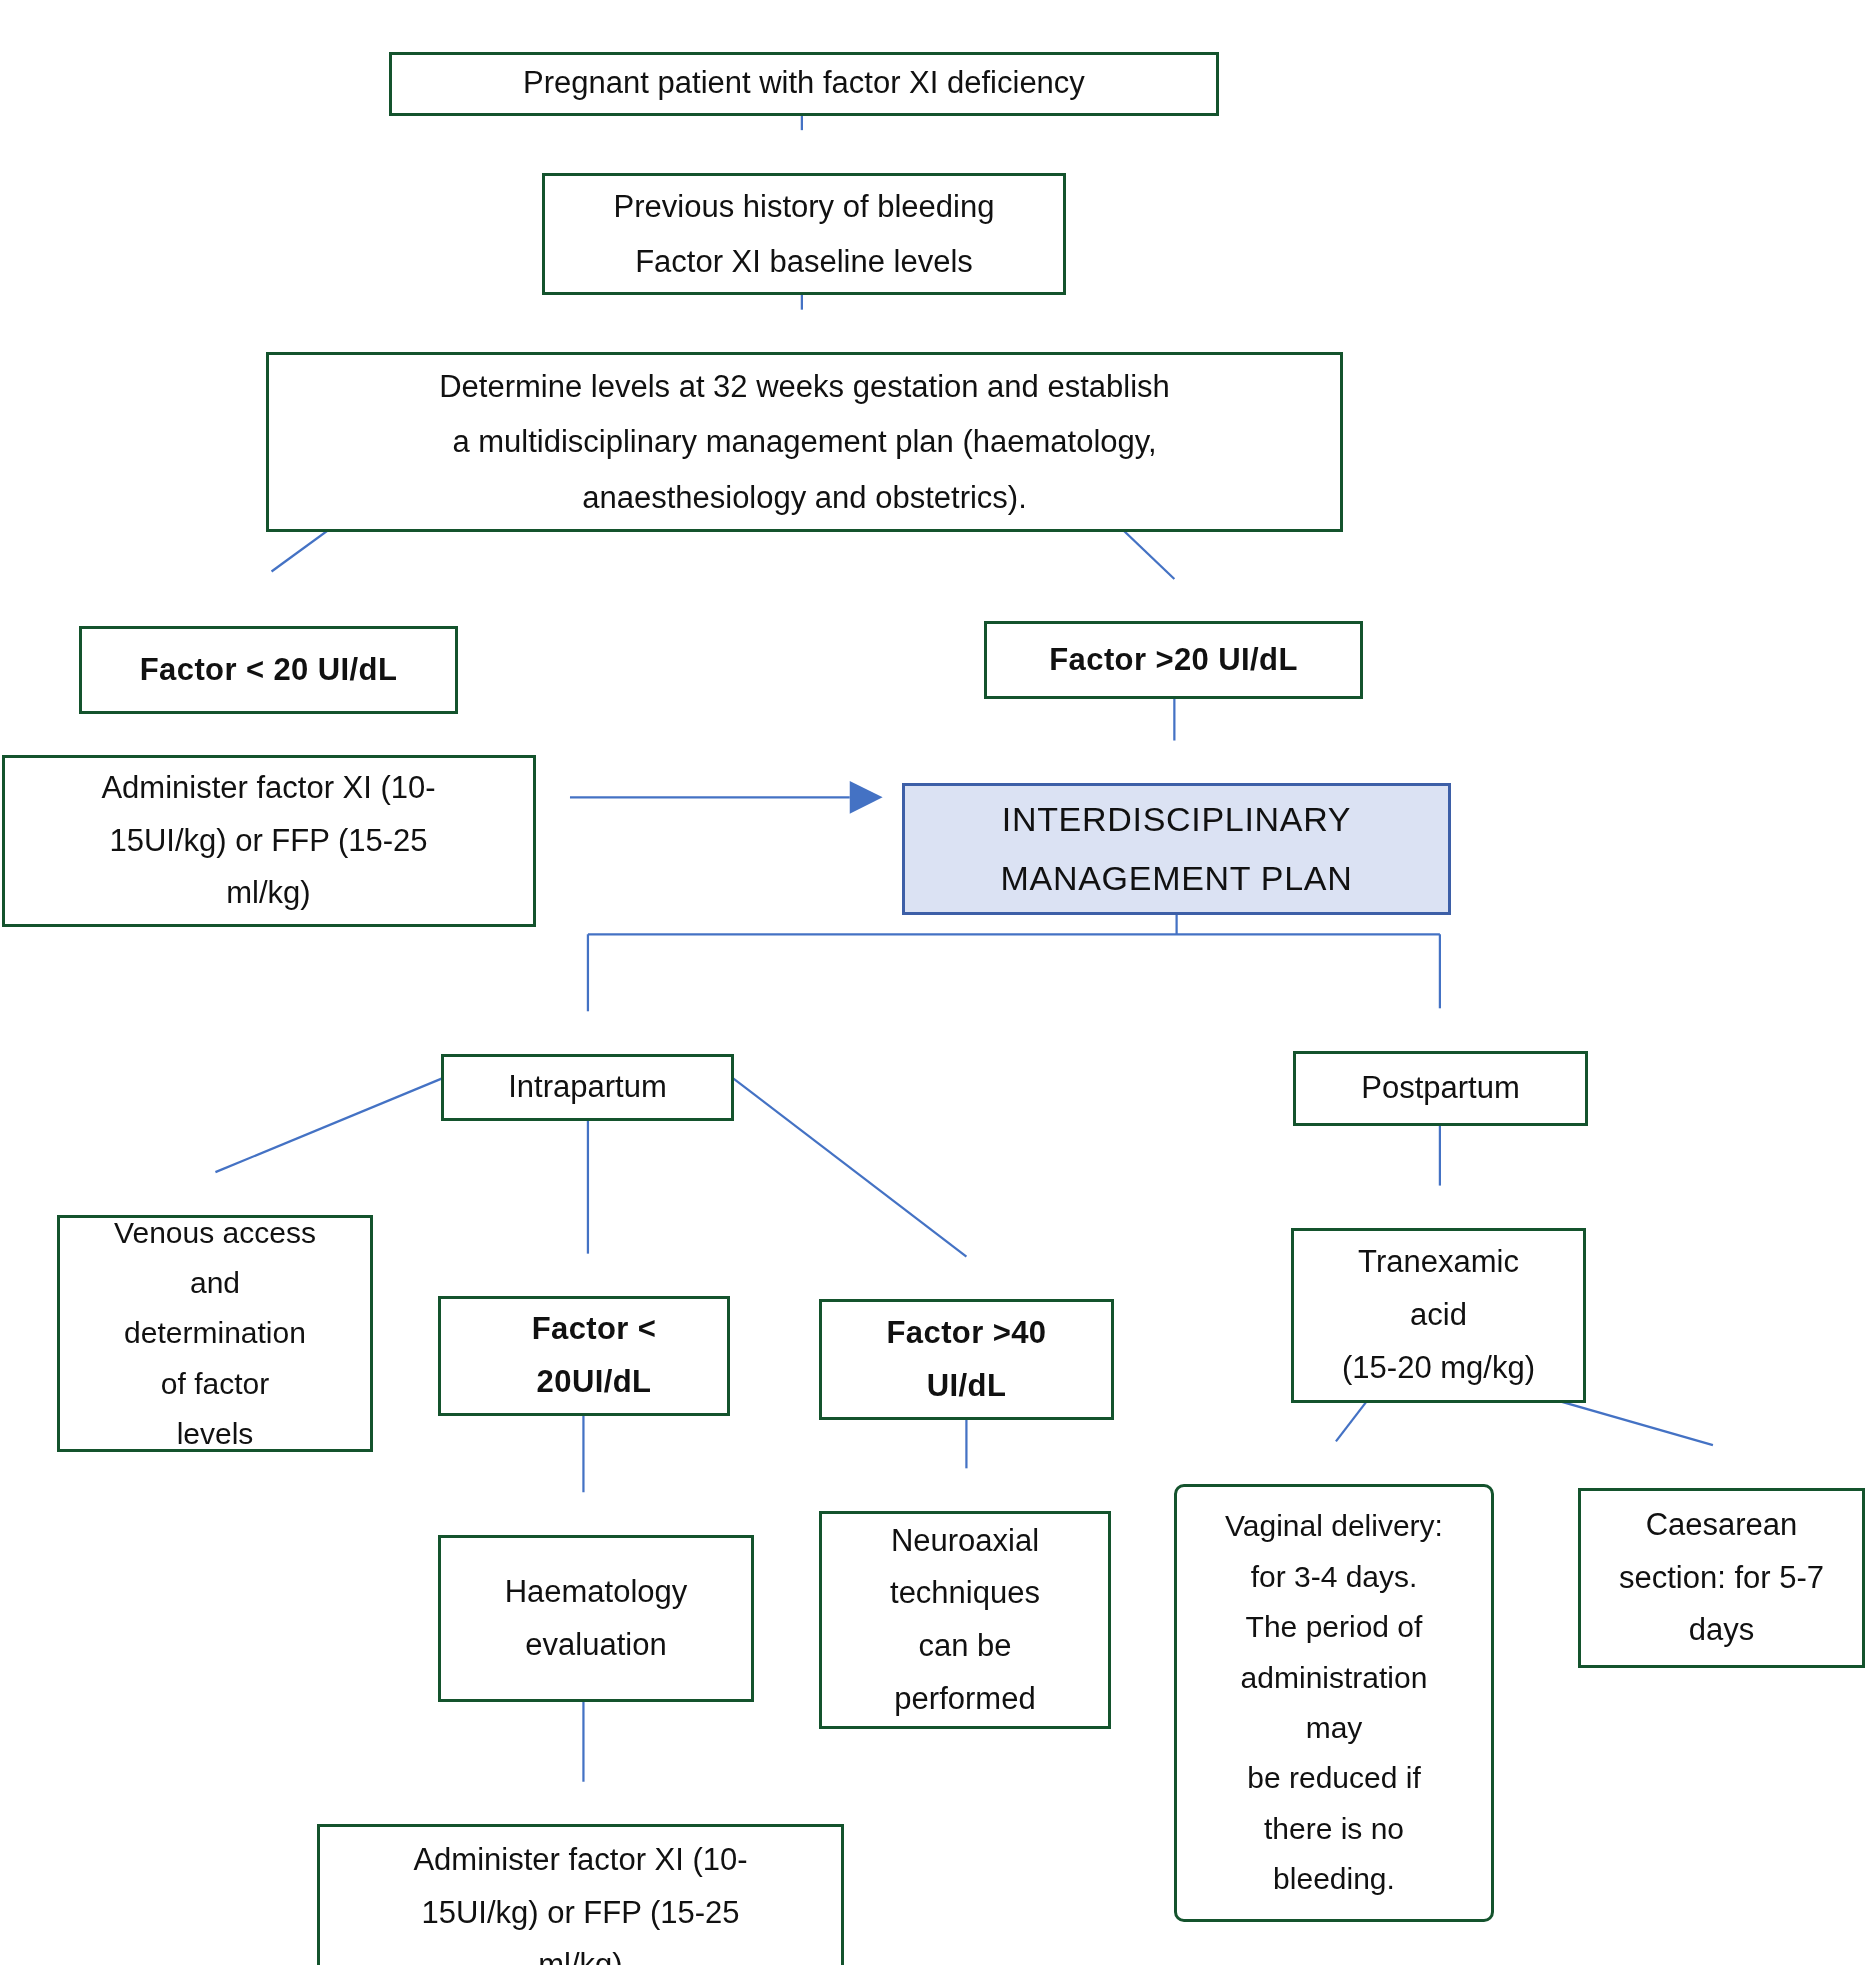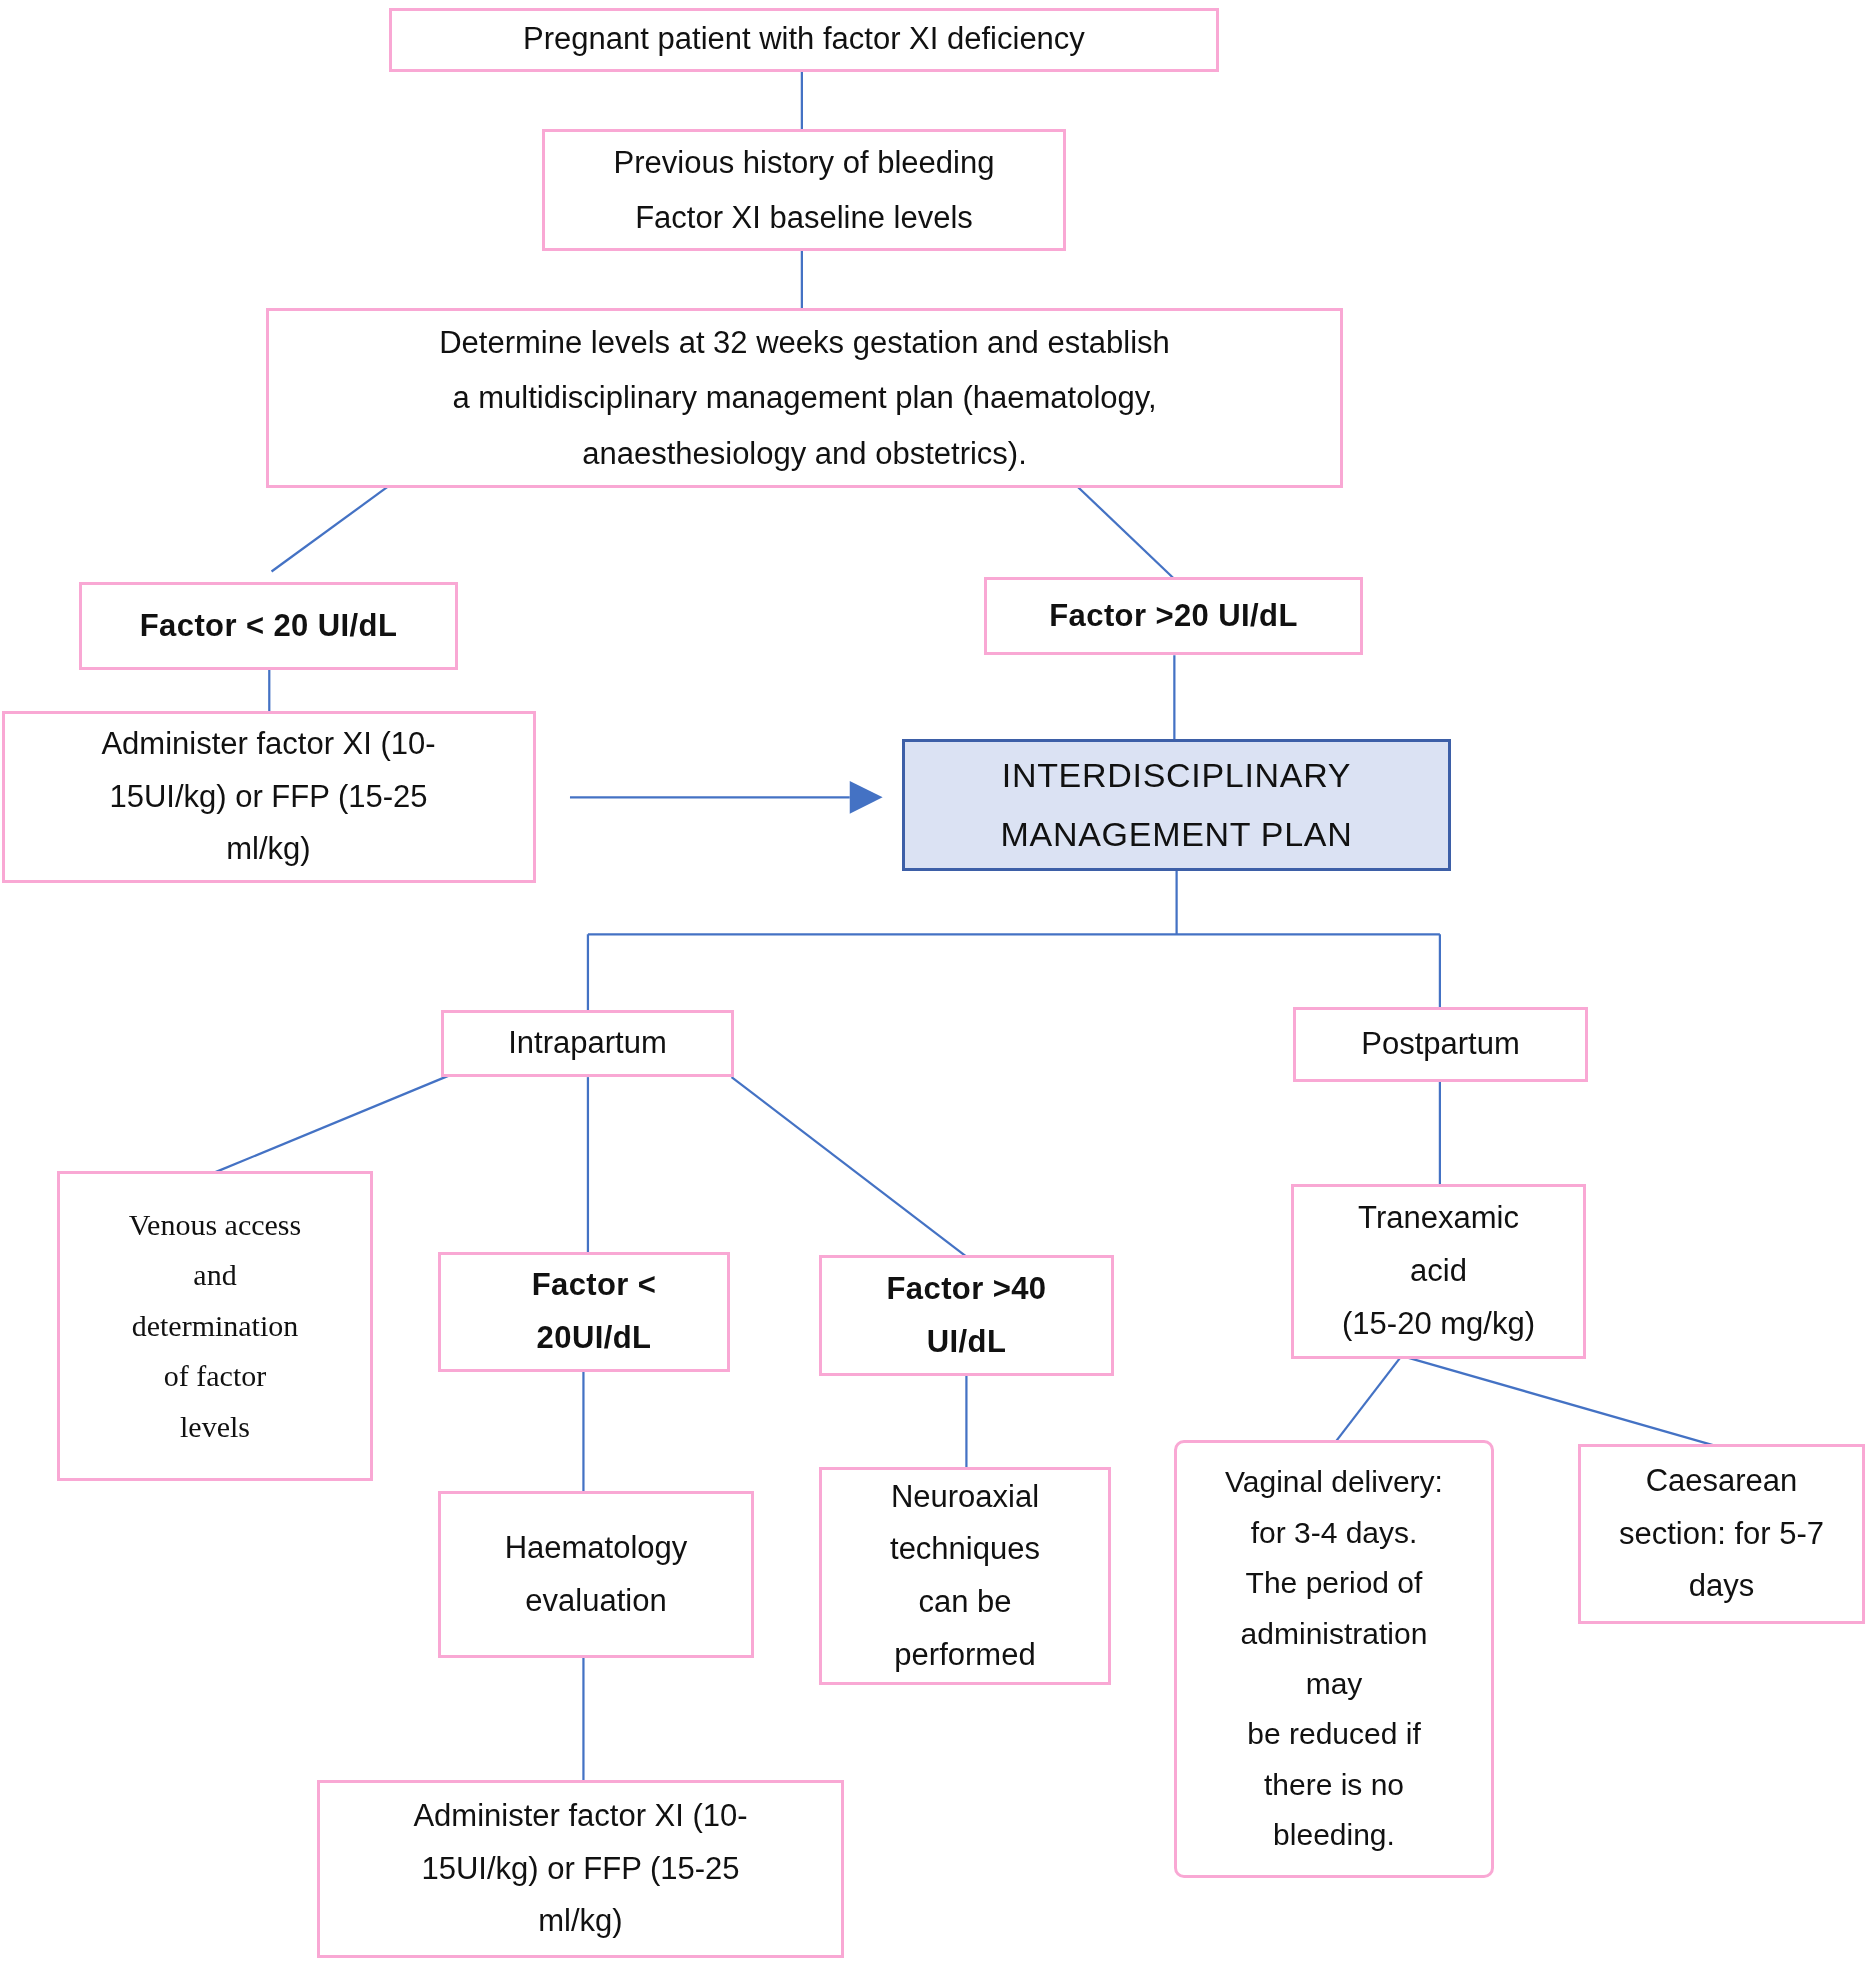--- a/index.html
+++ b/index.html
@@ -13,30 +13,31 @@
   }
   #wires {
     position: absolute;
     left: 0; top: 0;
     width: 1870px; height: 1965px;
     z-index: 0;
   }
   .node {
     position: absolute;
     box-sizing: border-box;
-    border: 3px solid #f9a8d4;
+    border: 3px solid #14532d;
     background: #ffffff;
     display: flex;
     align-items: center;
     justify-content: center;
     text-align: center;
     white-space: pre-line;
     font-size: 31px;
     line-height: 1.7;
     z-index: 1;
+    margin-top: 44px;
   }
   .cond { font-weight: bold; letter-spacing: 0.4px; }
   .plan-node {
     background: #dbe2f3;
     border-color: #3d5fa7;
     font-size: 34px;
     letter-spacing: 0.7px;
     line-height: 1.75;
   }
   .small-text { font-size: 30px; line-height: 1.68; }
@@ -90,21 +91,21 @@
 15UI/kg) or FFP (15-25
 ml/kg)</div>
 
   <div class="node" style="left:441px; top:1010px; width:293px; height:67px;">Intrapartum</div>
 
   <div class="node plan-node" style="left:902px; top:739px; width:549px; height:132px;">INTERDISCIPLINARY
 MANAGEMENT PLAN</div>
 
   <div class="node" style="left:1293px; top:1007px; width:295px; height:75px;">Postpartum</div>
 
-  <div class="node small-text" style="left:57px; top:1171px; width:316px; height:310px;font-family:Liberation Serif, serif;">Venous access
+  <div class="node small-text" style="left:57px; top:1171px; width:316px; height:237px;">Venous access
 and
 determination
 of factor
 levels</div>
 
   <div class="node cond" style="left:438px; top:1252px; width:292px; height:120px;padding-left:20px;">Factor &lt;
 20UI/dL</div>
 
   <div class="node cond" style="left:819px; top:1255px; width:295px; height:121px;">Factor &gt;40
 UI/dL</div>

